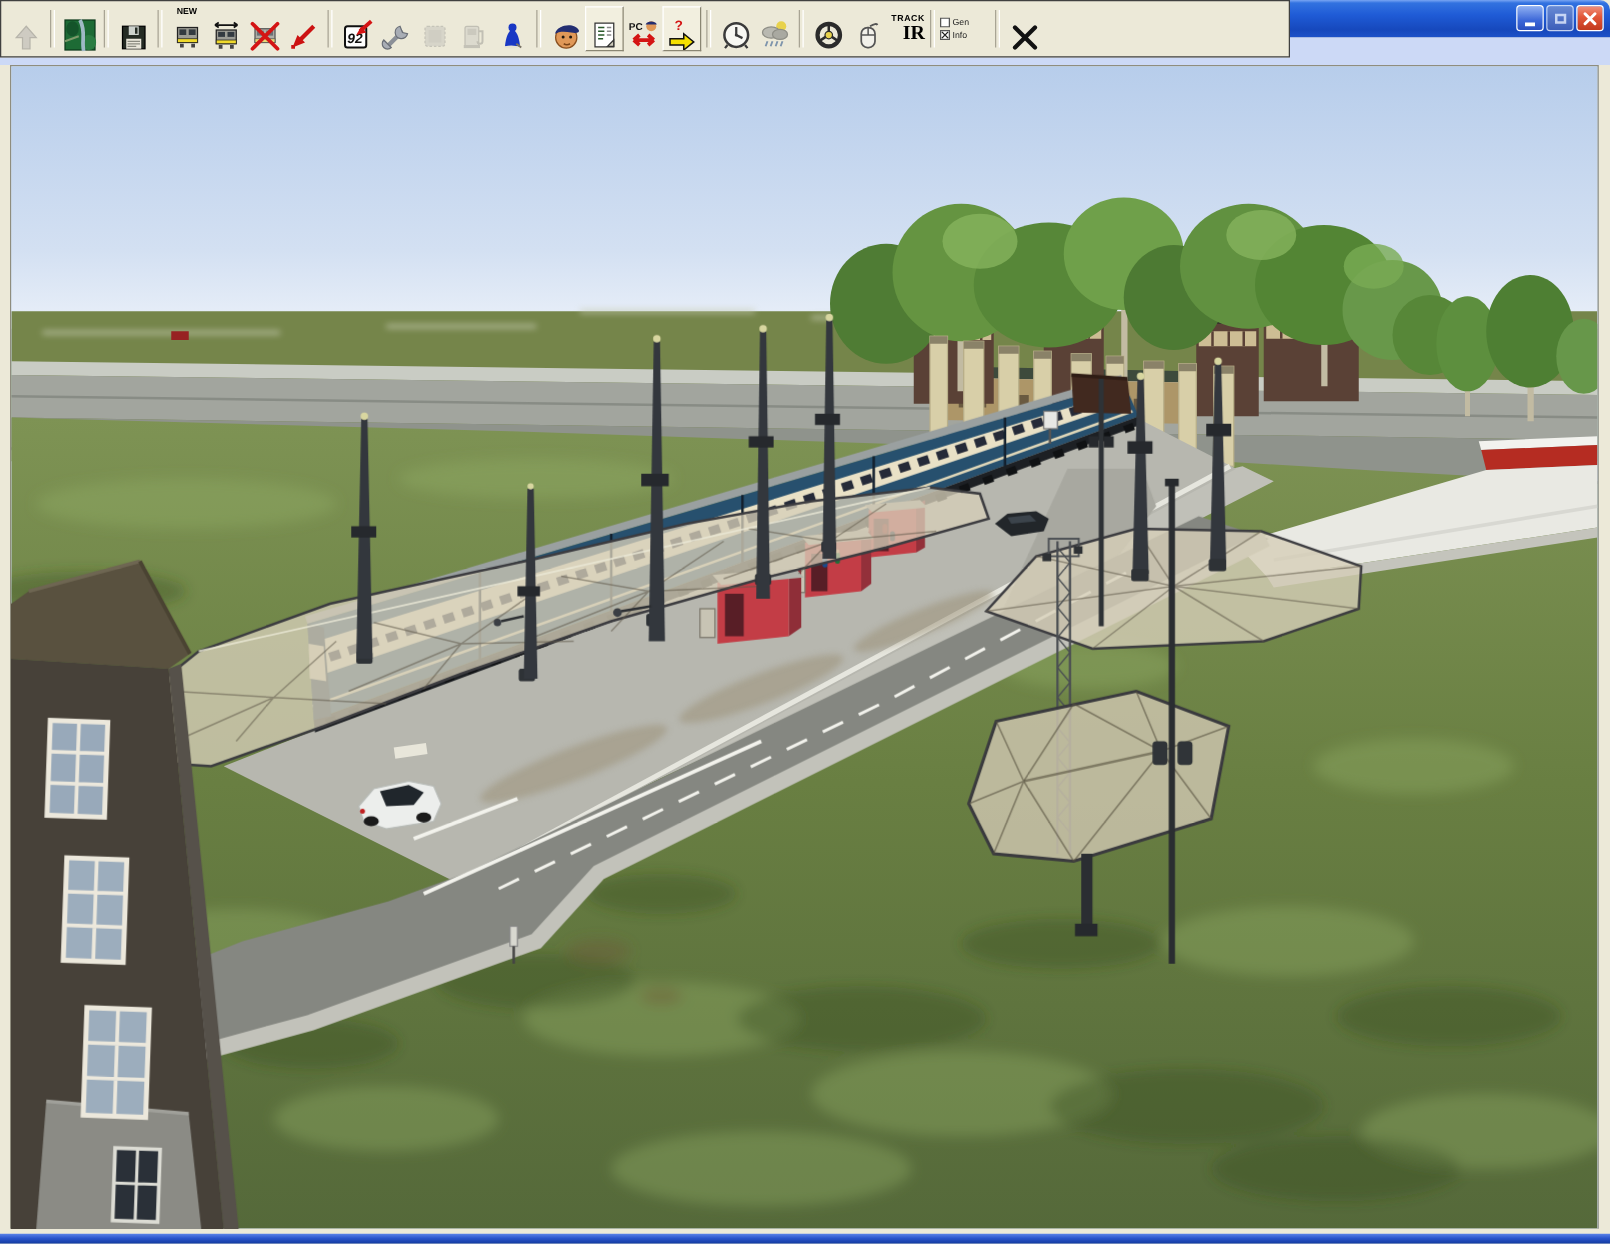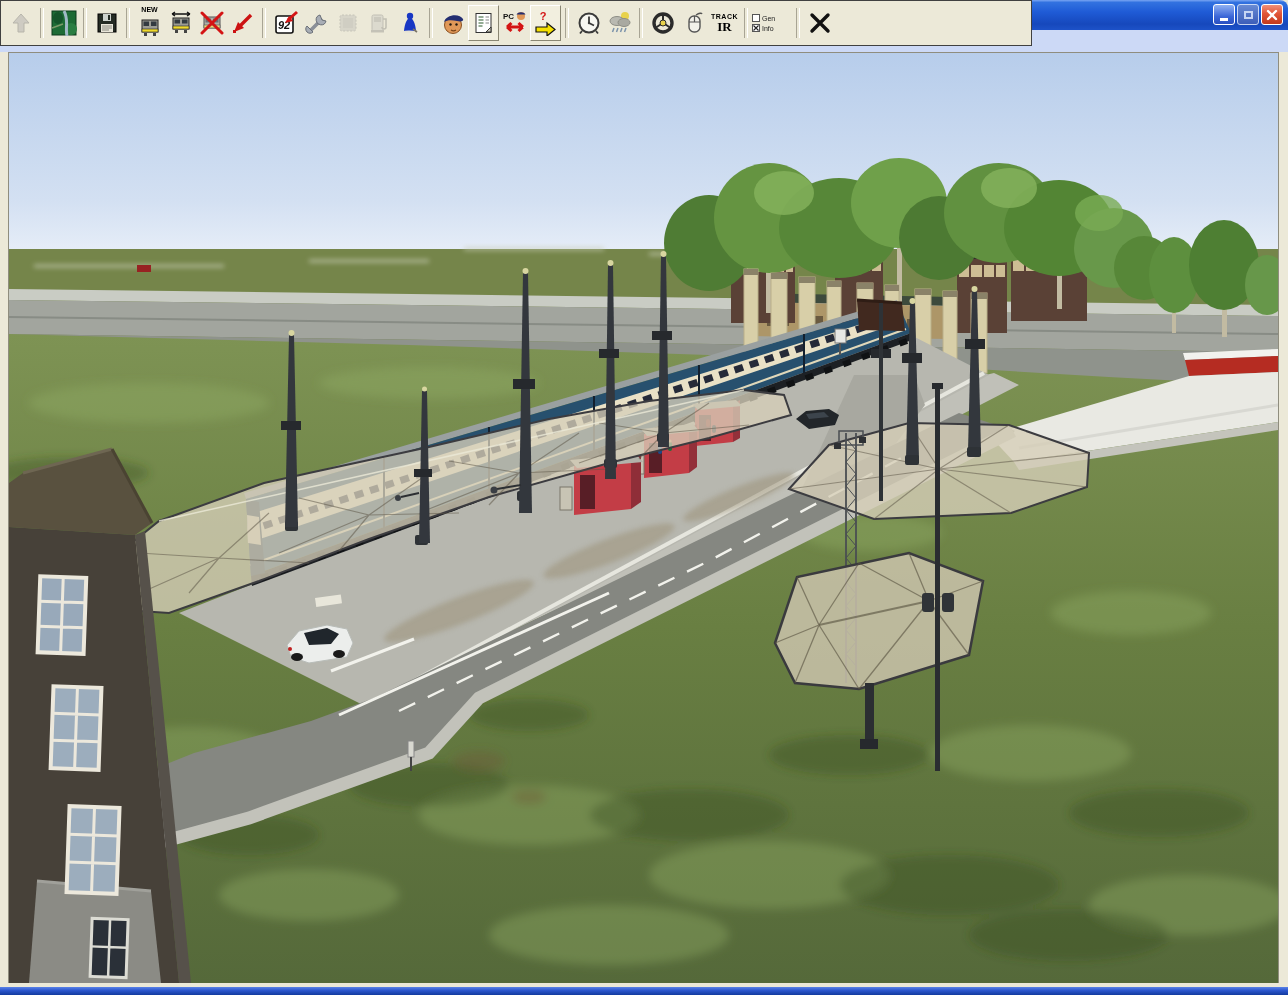--- a/index.html
+++ b/index.html
@@ -19,21 +19,21 @@
   .winbtn.close{background:linear-gradient(#f0907a,#e25638 45%,#c23a1e);}
   .minglyph{width:8px;height:3px;background:#fff;margin-top:9px;}
   .maxglyph{width:9px;height:8px;border:2px solid #fff;box-sizing:border-box;}
   .pale-strip{position:absolute;left:0;top:30px;width:1288px;height:22px;background:#ccd9f6;}
 
   
   .toolbar{position:absolute;left:0;top:0;width:1032px;height:46px;
     background:#ece9d8;border:1px solid #404040;box-sizing:border-box;
     display:flex;align-items:center;padding:2px 4px;z-index:30;}
   .tsep{width:2px;height:30px;margin:0 4px;border-left:1px solid #a8a494;border-right:1px solid #fff;}
-  .tbtn{width:31px;height:36px;display:flex;align-items:center;justify-content:center;
+  .tbtn{width:31px;height:36px;display:flex;align-items:flex-end;justify-content:center;
     position:relative;flex:0 0 auto;}
   .tbtn.active{border:1px solid;border-color:#fff #8a8673 #8a8673 #fff;background:#f2efdf;box-sizing:border-box;}
   .tbtn.disabled{opacity:.55;filter:grayscale(.6);}
   .microtext{position:absolute;font-weight:bold;color:#000;line-height:1;}
   .spacer{flex:1;}
 
   
   .viewport{position:absolute;left:8px;top:52px;width:1269px;height:930px;
     border:1px solid #8f8d7e;box-sizing:content-box;overflow:hidden;background:#cfe0f2;}
   .viewport svg{display:block;width:100%;height:100%;}
@@ -231,21 +231,21 @@
   </div>
   <div class="tbtn">
     <svg width="24" height="24" viewBox="0 0 24 24">
       <path d="M14 4 q5 -3 6 -1" stroke="#555" stroke-width="1.4" fill="none"></path>
       <rect x="7" y="5" width="11" height="16" rx="5" fill="#f2f1ea" stroke="#555" stroke-width="1.4"></rect>
       <path d="M12.5 5 v6 M7 11 h11" stroke="#555" stroke-width="1.2"></path>
     </svg>
   </div>
   <div class="tbtn" style="flex-direction:column;">
     <span class="microtext" style="position:static;font-size:7px;letter-spacing:.5px;">TRACK</span>
-    <span class="microtext" style="position:static;font-size:13px;font-family:'Liberation Serif',serif;">IR</span>
+    <span class="microtext" style="position:static;font-size:16px;font-family:'Liberation Serif',serif;">IR</span>
   </div>
   <div class="tsep"></div>
 
   <div class="tbtn" style="width:40px;flex-direction:column;align-items:flex-start;justify-content:center;gap:2px;">
     <div style="display:flex;align-items:center;gap:2px;">
       <svg width="8" height="8" viewBox="0 0 8 8">
         <rect x="0.5" y="0.5" width="7" height="7" fill="#fff" stroke="#555"></rect>
       </svg>
       <span style="font-size:7px;color:#222;">Gen</span>
     </div>

